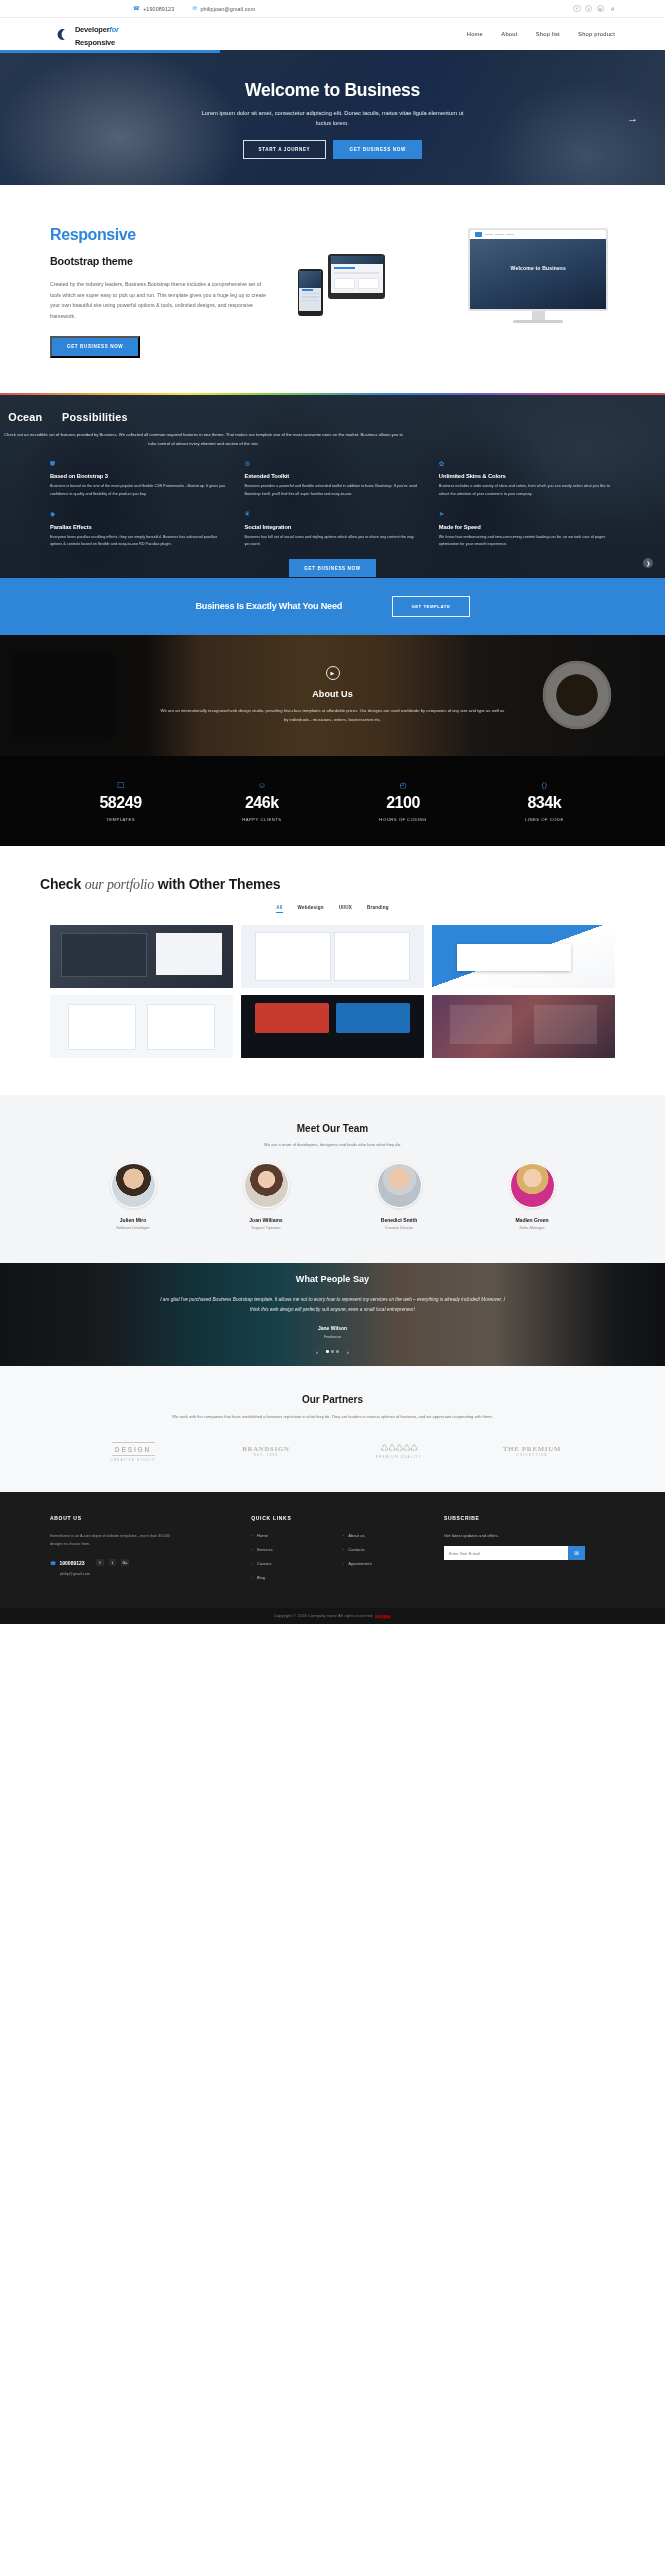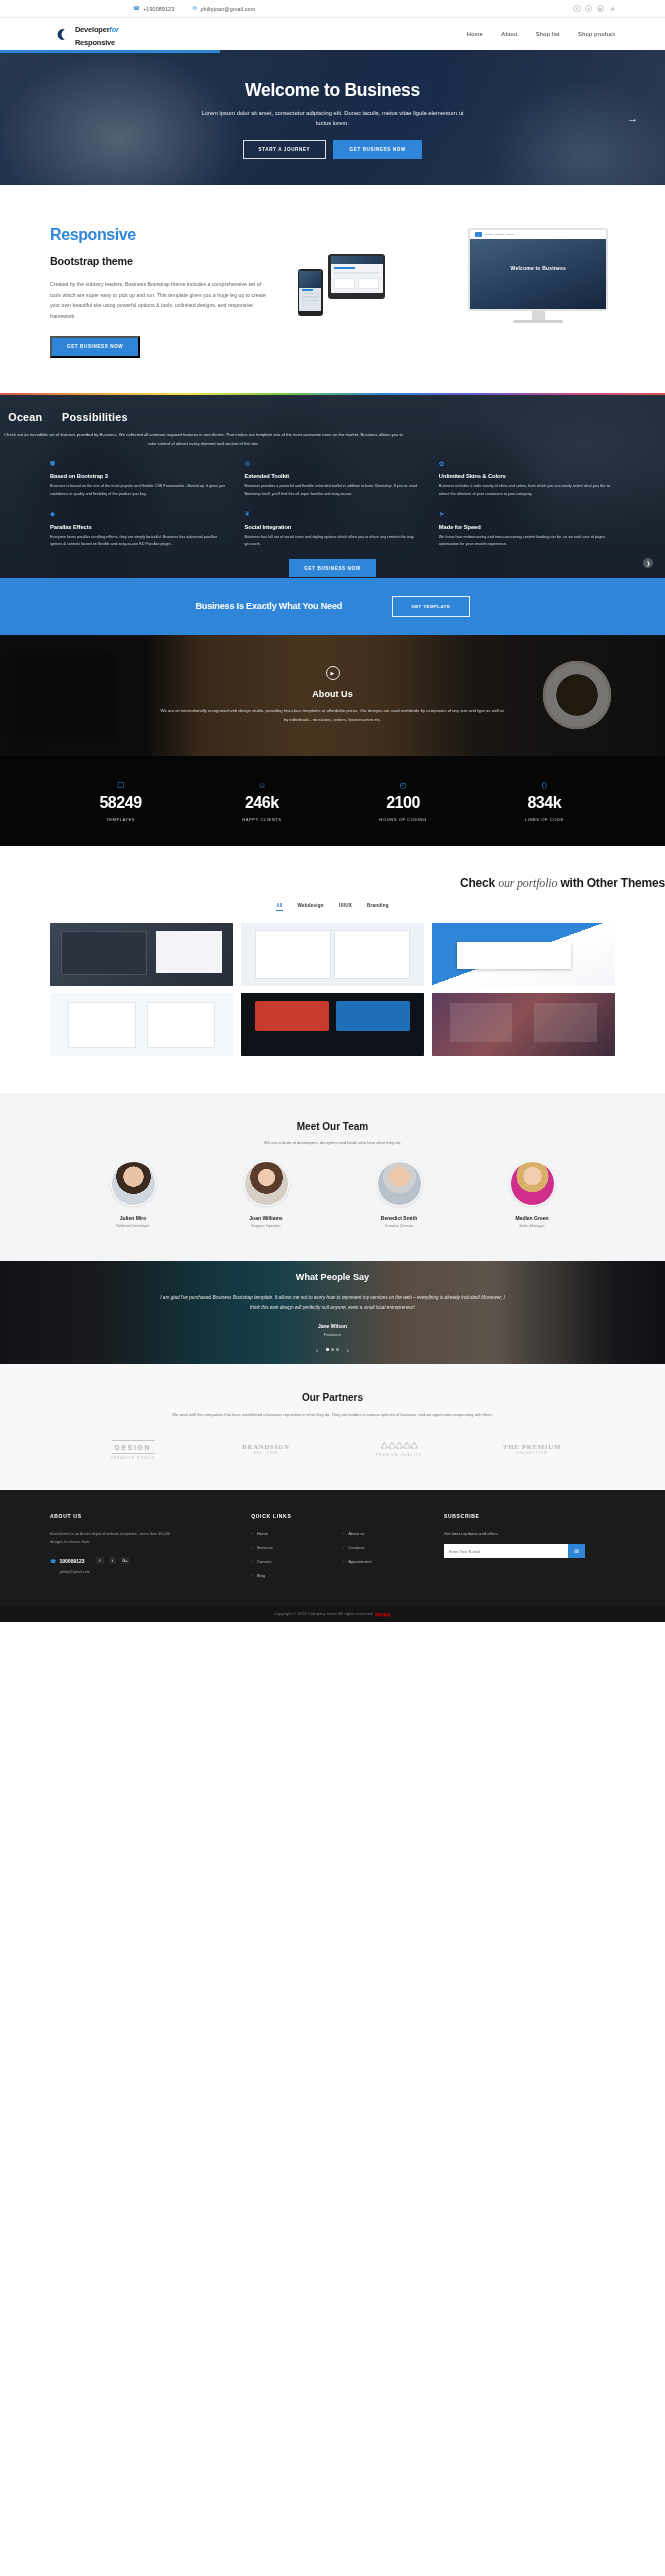--- a/index.html
+++ b/index.html
@@ -146,21 +146,21 @@
 
   
   .counters { background:#060606; height:90px; display:flex; align-items:center; justify-content:center; }
   .count-grid { width:565px; display:grid; grid-template-columns:repeat(4,1fr); text-align:center; }
   .c-ico { color:#2f86d8; font-size:8.3px; height:10.8px; }
   .c-num { font-size:16px; font-weight:bold; color:#fff; letter-spacing:-0.4px; margin-top:3.3px; }
   .c-lab { font-size:4.2px; color:#cfcfcf; letter-spacing:0.5px; margin-top:4.2px; }
 
   
   .portfolio { background:#fff; padding:30px 0 37px; }
-  .pf-h { text-align:right; font-size:12px; font-weight:bold; color:#1b1b1b; letter-spacing:-0.2px;padding-left:40px; }
+  .pf-h { text-align:left; font-size:14px; font-weight:bold; color:#1b1b1b; letter-spacing:-0.2px;padding-left:40px; }
   .pf-h i { font-family:"Liberation Serif", serif; font-weight:normal; font-style:italic; color:#555; }
   .pf-tabs { display:flex; justify-content:center; gap:15px; margin-top:11.6px; }
   .pf-tab { font-size:4.6px; font-weight:bold; color:#333; padding-bottom:2.5px; letter-spacing:0.2px; }
   .pf-tab.active { color:#2f86d8; border-bottom:1.2px solid #2f86d8; }
   .pf-grid { width:565px; margin:11.6px auto 0; display:grid; grid-template-columns:repeat(3,1fr); gap:7.5px; }
   .pf-cell { height:63px; border-radius:0.8px; overflow:hidden; position:relative; }
   .pf1 { background:linear-gradient(135deg,#3c4654,#262d38); }
   .pf1:before{content:"";position:absolute;left:6%;top:14%;width:46%;height:66%;background:#2b3240;border:0.8px solid #4a5364;}
   .pf1:after{content:"";position:absolute;right:6%;top:14%;width:36%;height:66%;background:#f2f4f7;}
   .pf2 { background:#eef1f5; }

